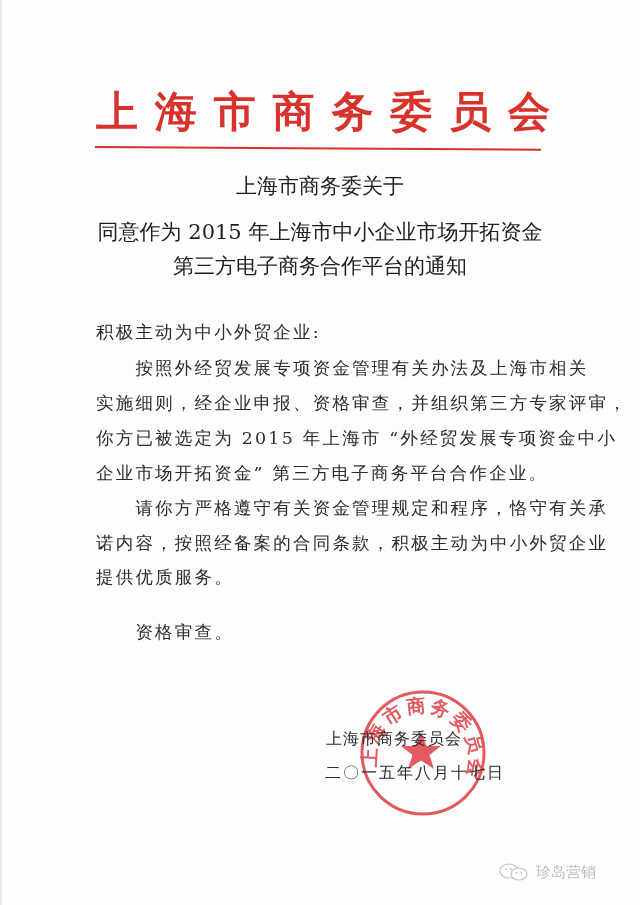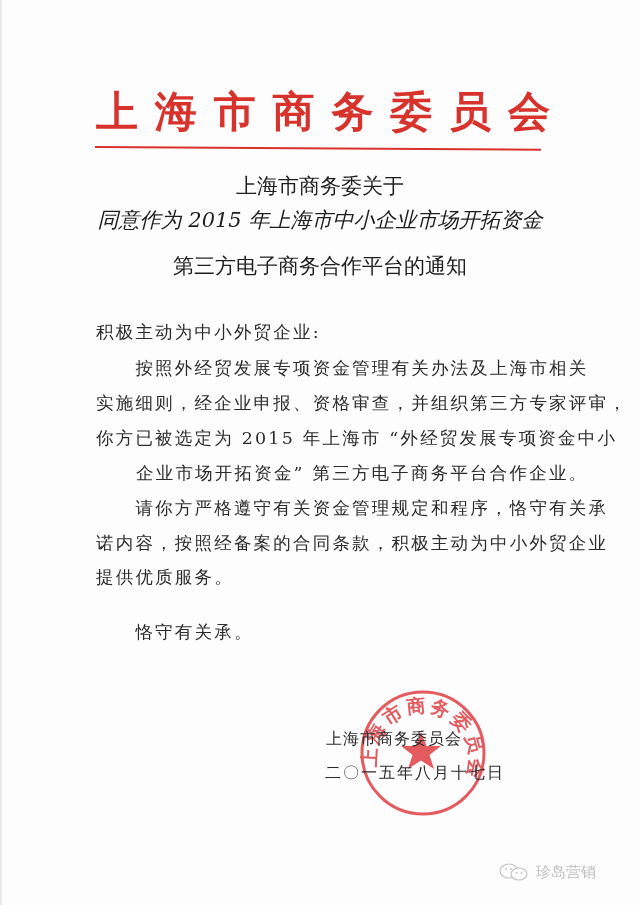--- a/index.html
+++ b/index.html
@@ -13,21 +13,21 @@
     .letterhead {
       position: absolute; left: 96px; top: 86px; width: 454px; height: 52px;
       display: flex; justify-content: space-between; align-items: center;
       color: #d8322c; font-family: "DejaVu Serif", "Liberation Serif", serif;
       font-size: 42px; font-weight: bold; line-height: 52px;
     }
     .letterhead span { display: inline-block; }
     .red-rule { position: absolute; left: 95px; top: 146px; width: 446px; height: 2px; background: #d8322c; transform: rotate(0.35deg); transform-origin: left center; }
     .title { position: absolute; left: 80px; width: 480px; text-align: center; font-size: 21px; line-height: 28px; color: #1e1e1e; }
     .t1 { top: 172px; }
-    .t2 { top: 206px; font-style: italic; }
+    .t2 { top: 218px; }
     .t3 { top: 252px; }
     .body-line { position: absolute; left: 96px; font-size: 17.5px; line-height: 24px; color: #2b2b2b; white-space: nowrap; letter-spacing: 2.2px; }
     .signature { position: absolute; font-size: 16px; line-height: 22px; color: #2b2b2b; white-space: nowrap; z-index: 3; }
     .seal { position: absolute; left: 358px; top: 688px; width: 130px; height: 130px; z-index: 2; opacity: 0.88; }
     .watermark { position: absolute; left: 498px; top: 862px; display: flex; align-items: center; gap: 4px; color: #bdbdbd; font-family: Liberation Mono, monospace; font-size: 15px; }
     .watermark svg { display: block; }
   </style>
 </head>
 <body>
 
@@ -46,25 +46,25 @@
 <div class="red-rule"></div>
 
 <div class="title t1">上海市商务委关于</div>
 <div class="title t2">同意作为 2015 年上海市中小企业市场开拓资金</div>
 <div class="title t3">第三方电子商务合作平台的通知</div>
 
 <div class="body-line" style="top:320px;">积极主动为中小外贸企业:</div>
 <div class="body-line" style="top:356px;">　　按照外经贸发展专项资金管理有关办法及上海市相关</div>
 <div class="body-line" style="top:391px;">实施细则，经企业申报、资格审查，并组织第三方专家评审，</div>
 <div class="body-line" style="top:426px;">你方已被选定为 2015 年上海市 “外经贸发展专项资金中小</div>
-<div class="body-line" style="top:461px;margin-left:40px;">企业市场开拓资金” 第三方电子商务平台合作企业。</div>
+<div class="body-line" style="top:461px;">企业市场开拓资金” 第三方电子商务平台合作企业。</div>
 <div class="body-line" style="top:496px;">　　请你方严格遵守有关资金管理规定和程序，恪守有关承</div>
 <div class="body-line" style="top:531px;text-align:right;">诺内容，按照经备案的合同条款，积极主动为中小外贸企业</div>
 <div class="body-line" style="top:565px;">提供优质服务。</div>
-<div class="body-line" style="top:620px;">　　恪守有关承。</div>
+<div class="body-line" style="top:620px;">　　资格审查。</div>
 
 <svg class="seal" viewBox="0 0 130 130">
   <circle cx="65" cy="65" r="61" fill="none" stroke="#e0454a" stroke-width="3"></circle>
   <defs>
     <path id="sealArc" d="M 22 90 A 47 47 0 1 1 108 90"></path>
   </defs>
   <text font-family="DejaVu Serif, serif" font-size="19" font-weight="bold" fill="#e0454a" letter-spacing="3">
     <textPath href="#sealArc" startOffset="6%">上海市商务委员会</textPath>
   </text>
   <g>

